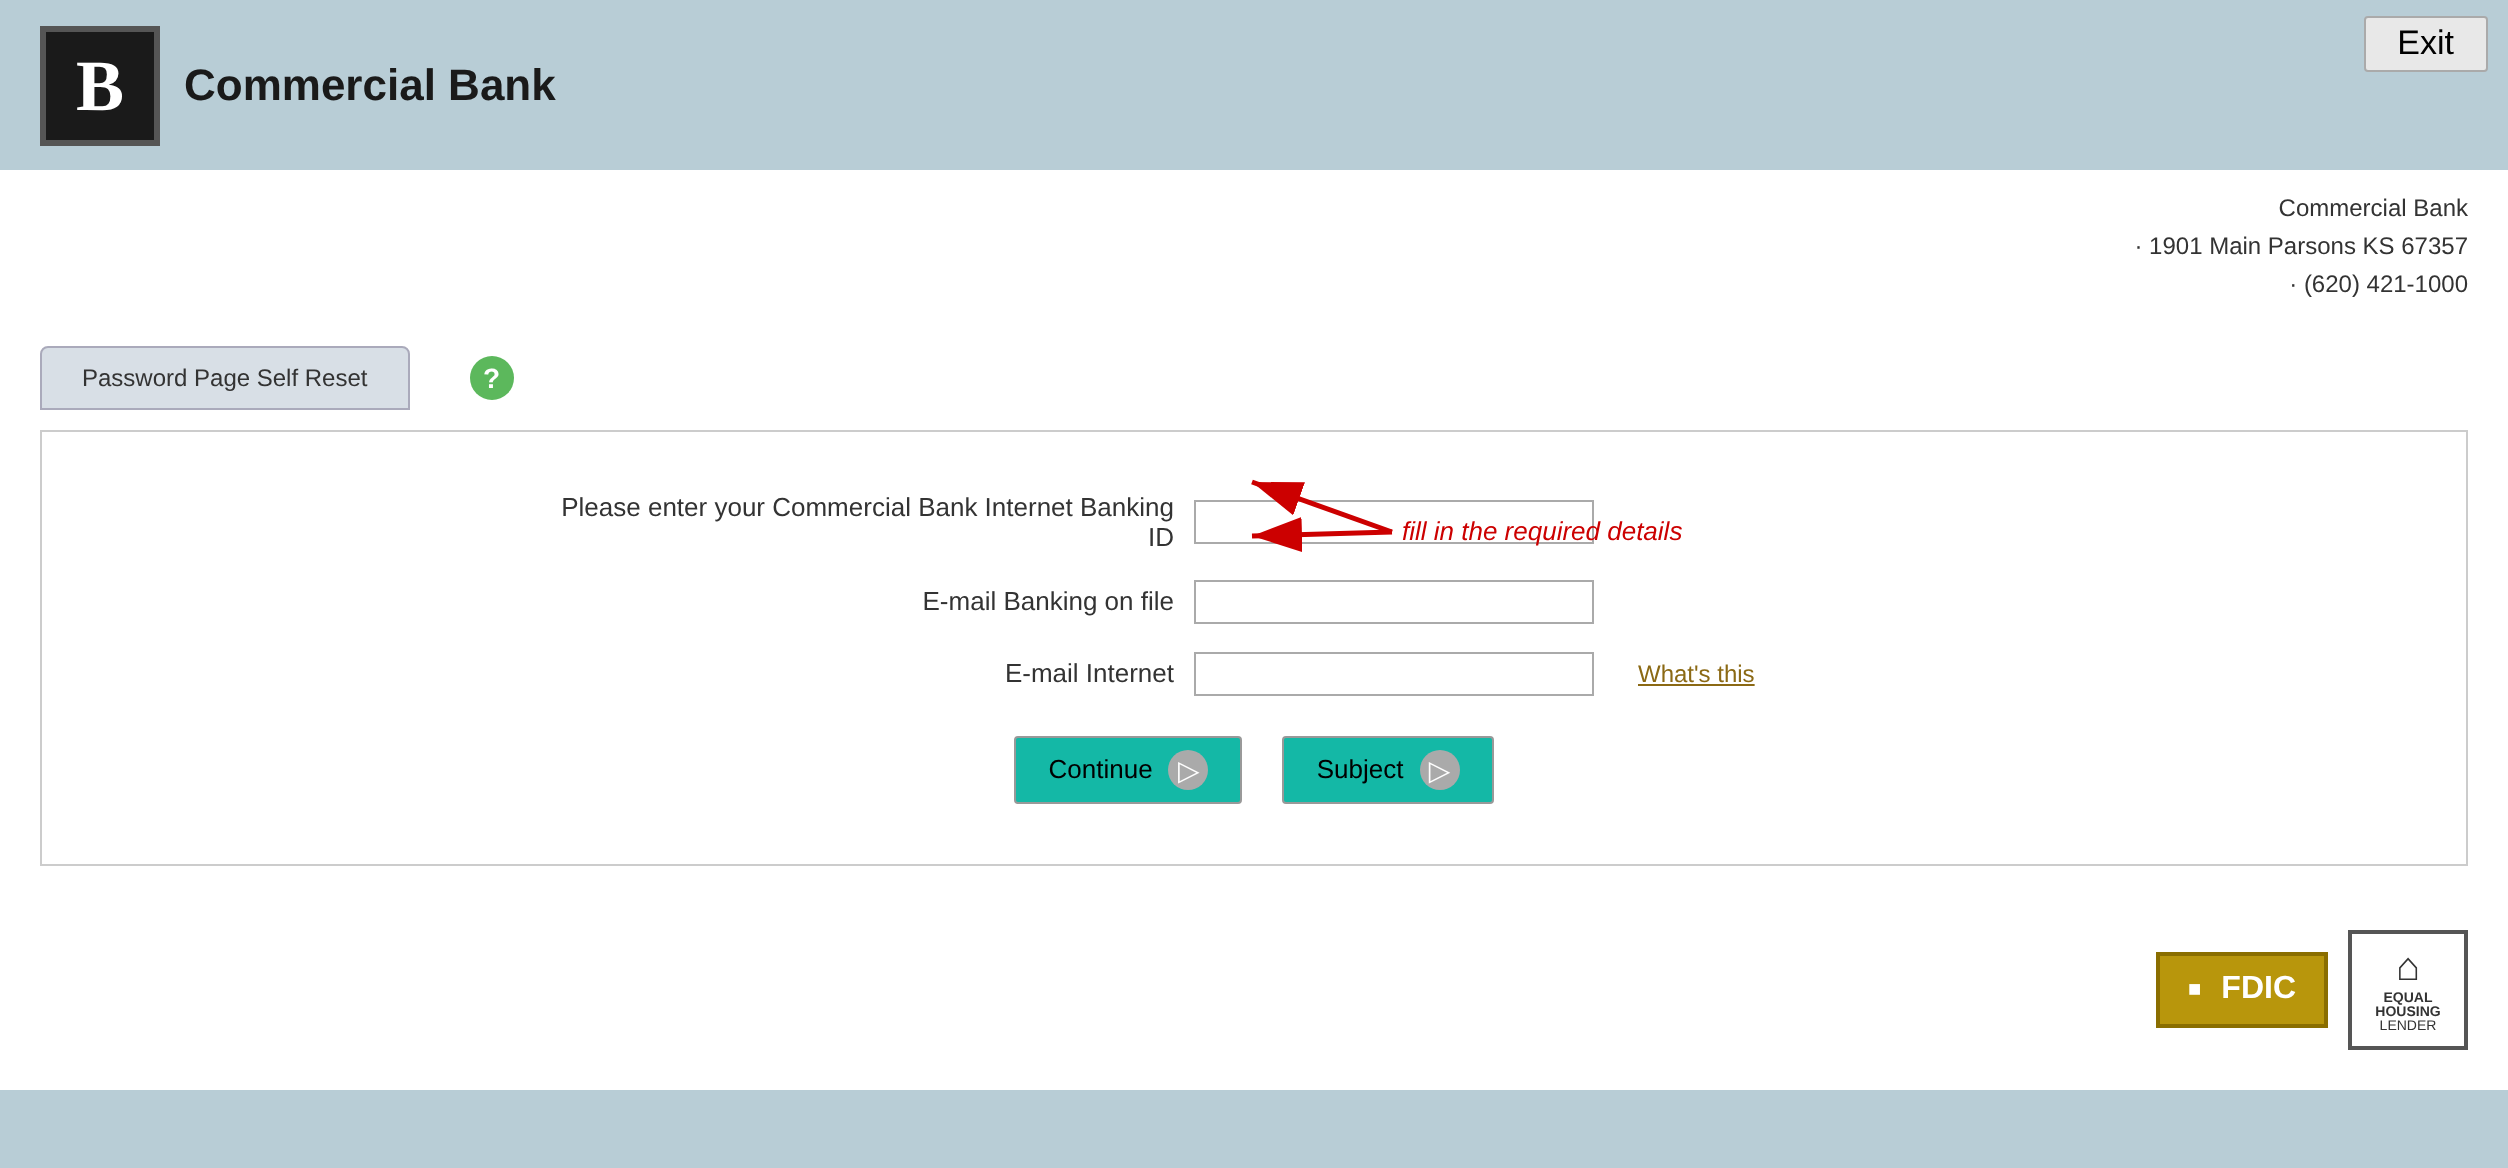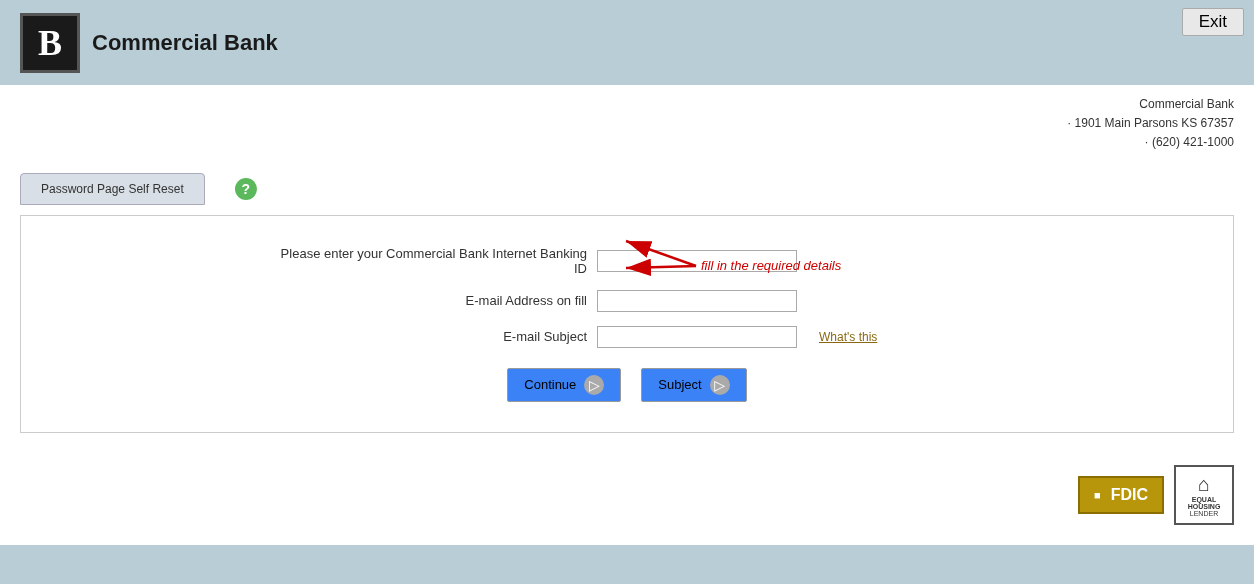--- a/index.html
+++ b/index.html
@@ -159,21 +159,21 @@
     .button-row {
       display: flex;
       justify-content: center;
       gap: 20px;
       margin-top: 20px;
     }
 
     .btn-continue, .btn-cancel {
       padding: 6px 16px;
       border: 1px solid #999;
-      background: #3b82f6;
+      background: #14b8a6;
       cursor: pointer;
       font-size: 13px;
       display: flex;
       align-items: center;
       gap: 8px;
       border-radius: 2px;
     }
 
     .btn-arrow {
       display: inline-block;
@@ -264,26 +264,26 @@
 
   <div class="form-panel">
     <div class="form-table">
 
       <div class="form-row">
         <label class="form-label">Please enter your Commercial Bank Internet Banking ID</label>
         <input class="form-input" type="text" value="" style="">
       </div>
 
       <div class="form-row">
-        <label class="form-label">E-mail Address on fill</label>
+        <label class="form-label">E-mail Banking on file</label>
         <input class="form-input" type="text" value="" style="">
       </div>
 
       <div class="form-row">
-        <label class="form-label">E-mail Subject</label>
+        <label class="form-label">E-mail Internet</label>
         <input class="form-input" type="text" value="" style="">
         <a class="whats-this-link">What's this</a>
       </div>
 
     </div>
 
     <div class="button-row">
       <button class="btn-continue">
         <span>Continue</span>
         <span class="btn-arrow">▷</span>

